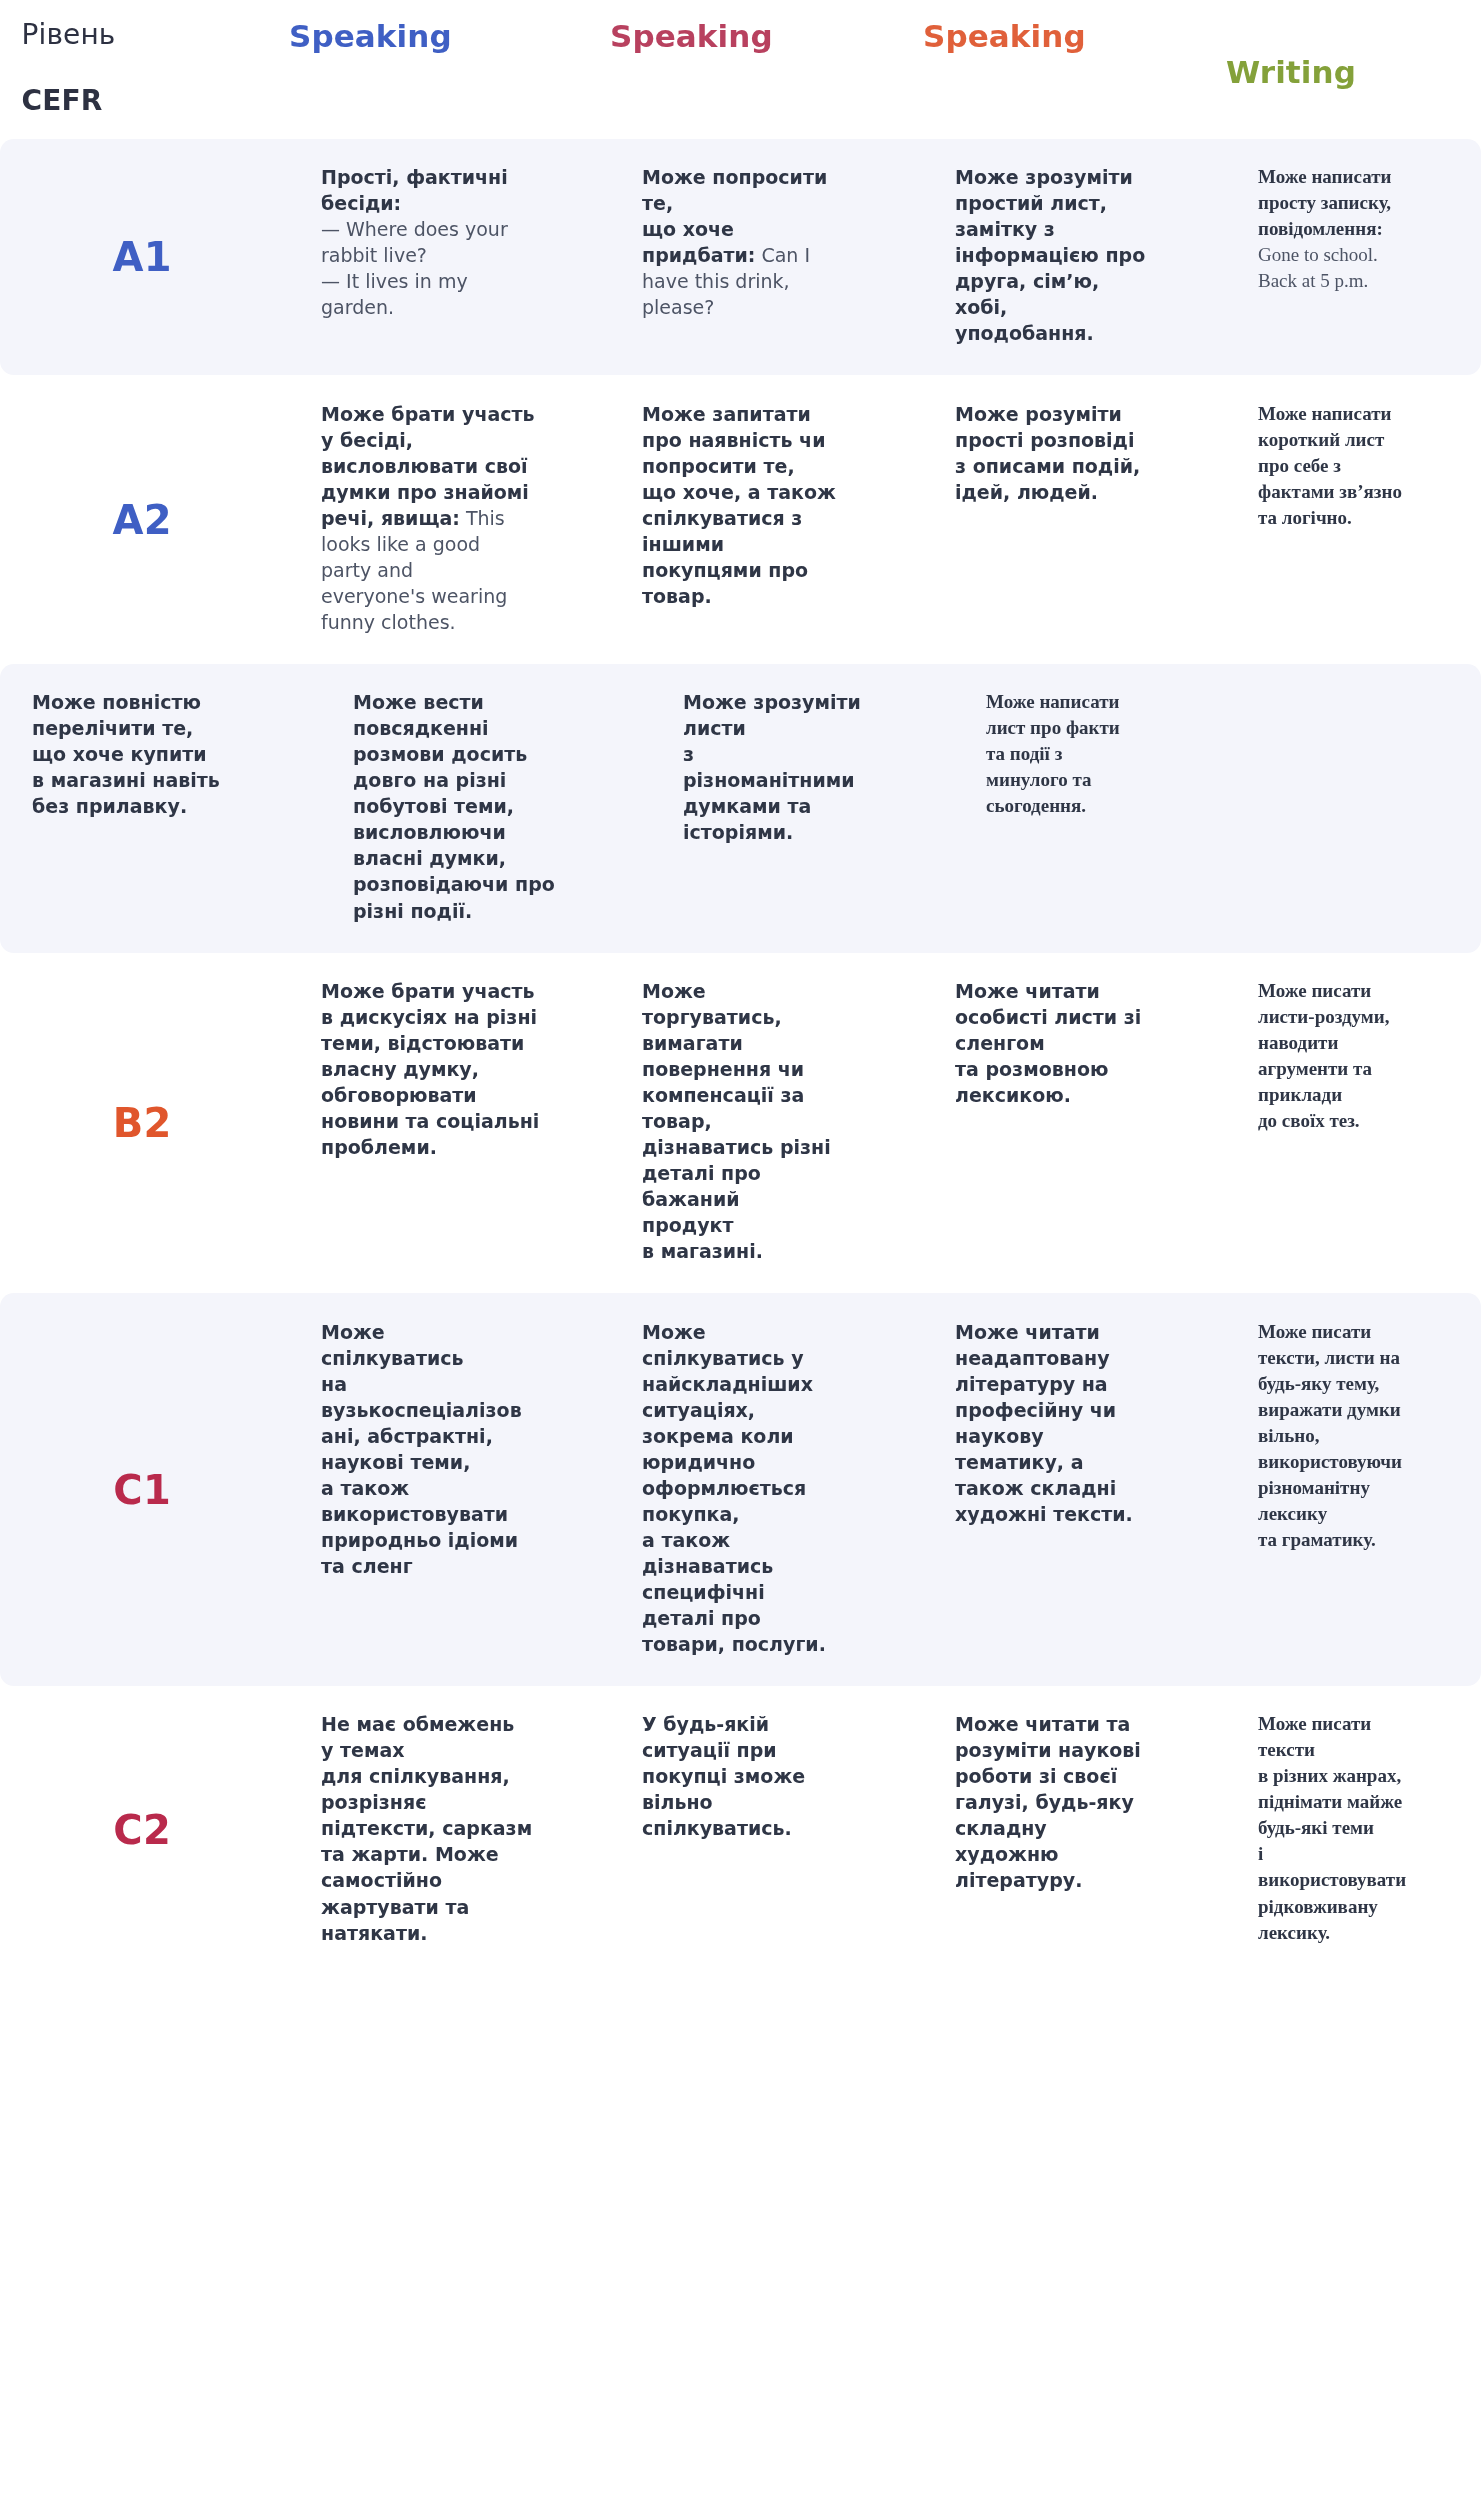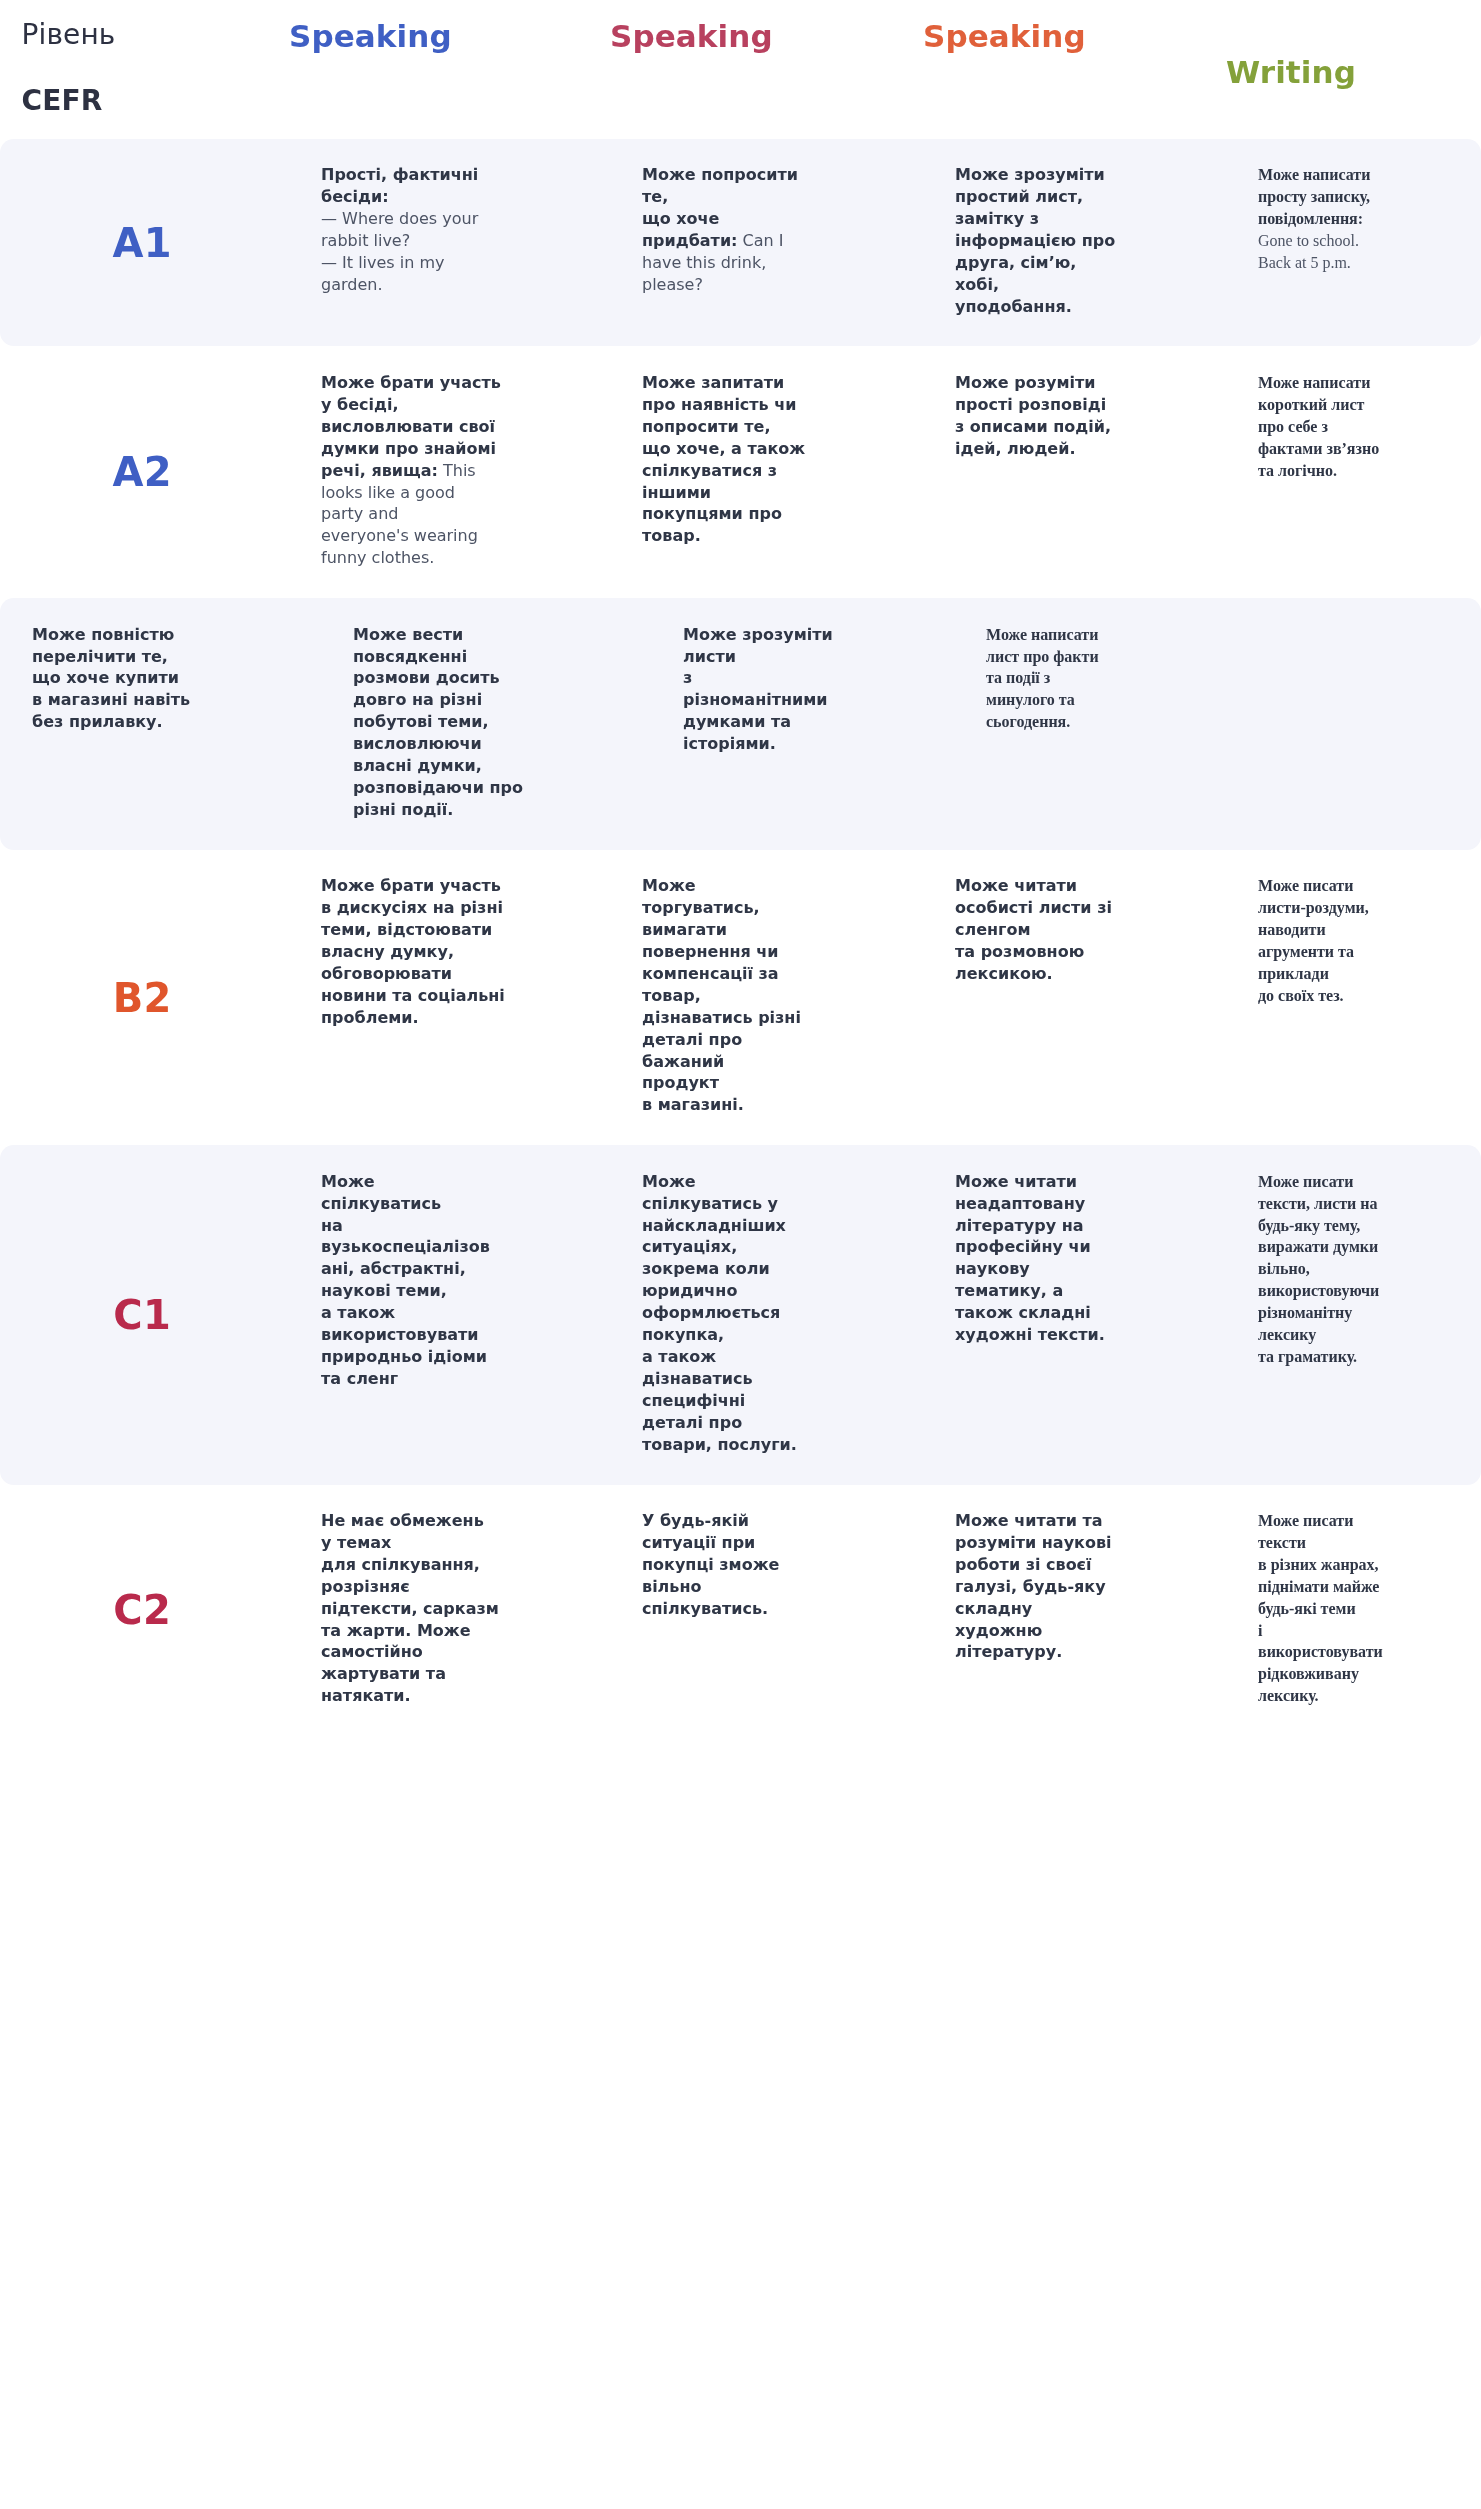--- a/index.html
+++ b/index.html
@@ -85,21 +85,21 @@
     letter-spacing:0.4px;
     line-height:1;
   }
   .lvl-a{color:#3f5fc4;}
   .lvl-b{color:#e0562c;}
   .lvl-c{color:#b92a4c;}
 
   .cell{
     box-sizing:border-box;
     padding:25.5px 23.5px 29px 0;
-    font-size:16px;
+    font-size:19px;
     line-height:1.37;
     color:#3c4354;
     white-space:pre-line;
   }
   .cell.col-listening{padding-left:49px;}
   .cell.col-speaking {padding-left:32px;}
   .cell.col-reading  {padding-left:41px;}
   .cell.col-writing  {padding-left:35px;font-family:Liberation Serif, serif;}
 
   .cell b, .cell .b{font-weight:700;color:#2f3646;}

